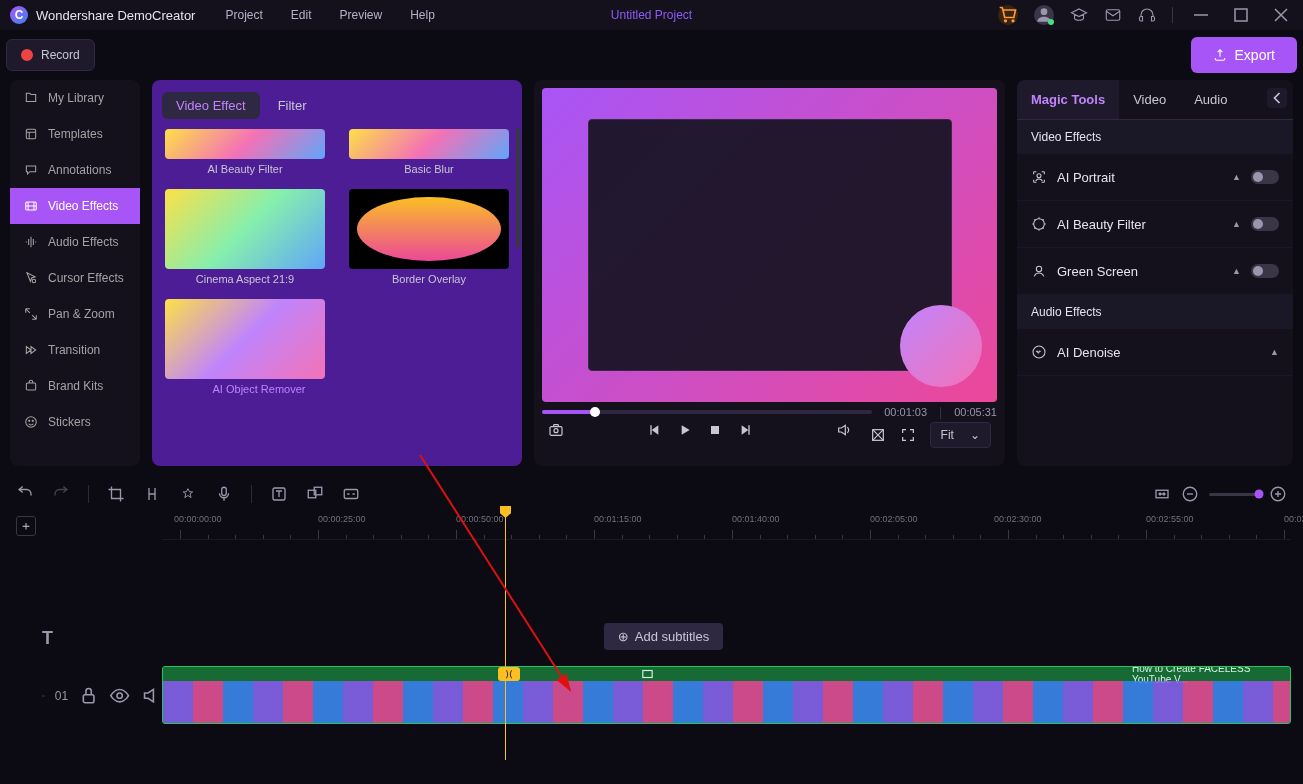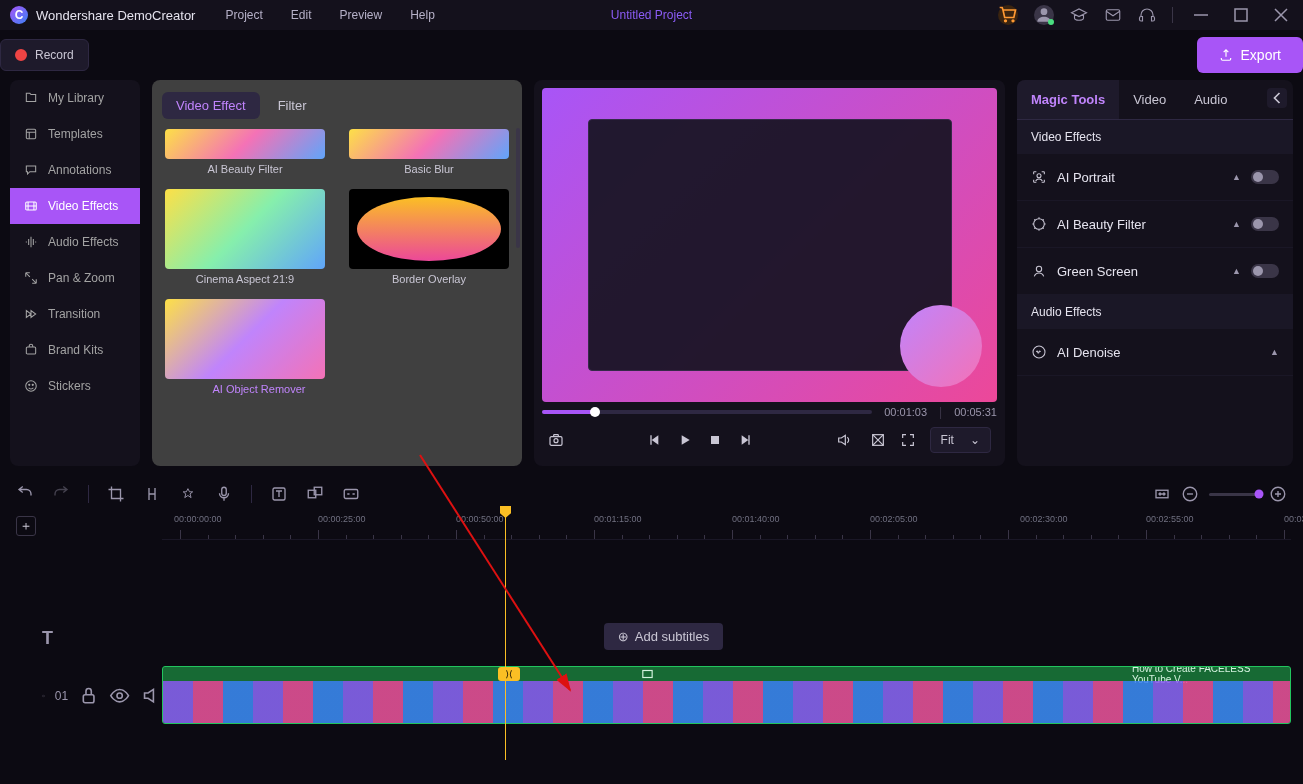--- a/index.html
+++ b/index.html
@@ -15,36 +15,36 @@
 .project-title { position:absolute; left:50%; transform:translateX(-50%); color:#8b5cf6; font-size:12px; }
 .tb-right { margin-left:auto; display:flex; align-items:center; gap:16px; }
 .tb-icon { width:18px; height:18px; display:flex; align-items:center; justify-content:center; color:#9b96ac; cursor:pointer; }
 .tb-icon.cart { background:#3a2410; border-radius:50%; color:#ff9933; width:20px; height:20px; }
 .tb-icon.user { background:#3a3547; border-radius:50%; width:20px; height:20px; position:relative; }
 .tb-icon.user::after { content:''; position:absolute; width:6px; height:6px; background:#4ade80; border-radius:50%; bottom:0; right:0; }
 .tb-sep { width:1px; height:16px; background:#3a3547; }
 .win-btn { width:24px; height:24px; display:flex; align-items:center; justify-content:center; cursor:pointer; color:#9b96ac; }
 
 
-.action-bar { height:50px; display:flex; align-items:center; padding:0 0; }
+.action-bar { height:50px; display:flex; align-items:center; padding:0 6px; }
 .record-btn { padding:8px 14px; background:#1e1a2b; border:1px solid #2e2842; border-radius:6px; display:flex; align-items:center; gap:8px; cursor:pointer; }
 .rec-dot { width:12px; height:12px; border-radius:50%; border:2px solid #ef4444; background:#ef4444; }
 .export-btn { margin-left:auto; padding:10px 22px; background:#a855f7; border-radius:6px; color:#fff; display:flex; align-items:center; gap:8px; font-size:14px; font-weight:500; cursor:pointer; }
 
 
 .main-area { display:flex; height:386px; padding:0 10px; gap:12px; }
 
 
 .sidebar { width:130px; background:#14111c; border-radius:8px; overflow:hidden; }
 .side-item { padding:11px 14px; display:flex; align-items:center; gap:10px; cursor:pointer; color:#a3a3a3; }
 .side-item.active { background:#a855f7; color:#fff; }
 .side-icon { width:14px; height:14px; flex:0 0 14px; }
 
 
-.effects-panel { width:370px; background:#404040; border-radius:8px; padding:12px 10px 8px; overflow:hidden; position:relative; }
+.effects-panel { width:370px; background:#4c1d95; border-radius:8px; padding:12px 10px 8px; overflow:hidden; position:relative; }
 .ep-tabs { display:flex; gap:4px; margin-bottom:10px; }
 .ep-tab { padding:6px 14px; border-radius:6px; cursor:pointer; font-size:13px; font-weight:500; }
 .ep-tab.active { background:#2e2842; color:#c084fc; }
 .ep-grid { display:grid; grid-template-columns:1fr 1fr; gap:14px 18px; }
 .ep-item { display:flex; flex-direction:column; align-items:center; gap:4px; cursor:pointer; }
 .ep-thumb { width:160px; height:80px; border-radius:4px; background:linear-gradient(135deg,#fbbf24,#ec4899,#3b82f6); overflow:hidden; position:relative; }
 .ep-thumb.t-pink { background:linear-gradient(135deg,#fde047,#f472b6,#60a5fa); }
 .ep-thumb.t-green { background:linear-gradient(135deg,#fde047,#86efac,#60a5fa); }
 .ep-thumb.t-dark { background:#000; }
 .ep-thumb.t-purple { background:linear-gradient(135deg,#fde047,#c084fc,#f472b6); }
@@ -56,21 +56,21 @@
 .preview-panel { flex:1; background:#14111c; border-radius:8px; padding:8px; display:flex; flex-direction:column; }
 .preview-screen { flex:1; background:linear-gradient(135deg,#a855f7,#ec4899); border-radius:4px; display:flex; align-items:center; justify-content:center; position:relative; }
 .preview-app { width:80%; height:80%; background:#1a1526; border:1px solid #2e2842; border-radius:4px; opacity:0.95; }
 .pip-circle { position:absolute; right:15px; bottom:15px; width:82px; height:82px; border-radius:50%; background:linear-gradient(135deg,#c084fc,#f472b6); }
 .preview-progress { height:20px; padding:6px 0; display:flex; align-items:center; gap:12px; }
 .prog-track { flex:1; height:4px; background:#2e2842; border-radius:2px; position:relative; }
 .prog-fill { position:absolute; height:100%; width:16%; background:#a855f7; border-radius:2px; }
 .prog-thumb { position:absolute; left:16%; top:50%; width:10px; height:10px; border-radius:50%; background:#fff; transform:translate(-50%,-50%); }
 .prog-time { color:#9b96ac; font-size:11px; }
 .prog-sep { color:#3a3547; }
-.preview-controls { height:36px; display:flex; align-items:center; gap:18px; padding:0 6px; color:#c9c6d4; }
+.preview-controls { height:36px; display:flex; align-items:flex-start; gap:18px; padding:0 6px; color:#c9c6d4; }
 .pc-group { display:flex; align-items:center; gap:14px; }
 .pc-center { margin:0 auto; }
 .pc-icon { width:16px; height:16px; cursor:pointer; }
 .fit-select { padding:5px 10px; background:#1e1a2b; border:1px solid #2e2842; border-radius:4px; display:flex; align-items:center; gap:16px; cursor:pointer; font-size:12px; }
 
 
 .props-panel { width:276px; background:#14111c; border-radius:8px; position:relative; }
 .props-collapse { position:absolute; right:6px; top:8px; width:20px; height:20px; display:flex; align-items:center; justify-content:center; cursor:pointer; background:#1e1a2b; border-radius:4px; }
 .props-tabs { display:flex; border-bottom:1px solid #2e2842; }
 .props-tab { padding:12px 14px; cursor:pointer; font-size:13px; }
@@ -219,20 +219,27 @@
           <rect x="3" y="5" width="18" height="14" rx="2"></rect>
           <path d="M7 5v14M17 5v14M3 12h18"></path>
         </svg>
         <span>Video Effects</span>
       </div>
     <div class="side-item">
         <svg class="side-icon" viewBox="0 0 24 24" fill="none" stroke="currentColor" stroke-width="1.8">
           <path d="M12 3v18M8 7v10M16 7v10M4 11v2M20 11v2"></path>
         </svg>
         <span>Audio Effects</span>
+      </div>
+    <div class="side-item">
+        <svg class="side-icon" viewBox="0 0 24 24" fill="none" stroke="currentColor" stroke-width="1.8">
+          <path d="M5 3l14 7-6 2-2 6z"></path>
+          <circle cx="17" cy="17" r="3"></circle>
+        </svg>
+        <span>Cursor Effects</span>
       </div>
     <div class="side-item">
         <svg class="side-icon" viewBox="0 0 24 24" fill="none" stroke="currentColor" stroke-width="1.8">
           <path d="M3 3h7M3 3v7M21 21h-7M21 21v-7M3 3l7 7M21 21l-7-7"></path>
         </svg>
         <span>Pan &amp; Zoom</span>
       </div>
     <div class="side-item">
         <svg class="side-icon" viewBox="0 0 24 24" fill="none" stroke="currentColor" stroke-width="1.8">
           <path d="M4 6v12l8-6zM12 6v12l8-6z"></path>
@@ -507,21 +514,21 @@
       <div class="ruler-tick" style="left: 597.6px; height: 4px;"></div>
       <div class="ruler-tick" style="left: 625.2px; height: 4px;"></div>
       <div class="ruler-tick" style="left: 652.8px; height: 4px;"></div>
       <div class="ruler-tick" style="left: 680.4px; height: 4px;"></div>
       <span class="ruler-mark" style="left: 708px;">00:02:05:00</span>
       <div class="ruler-tick" style="left: 708px; height: 9px;"></div>
       <div class="ruler-tick" style="left: 735.6px; height: 4px;"></div>
       <div class="ruler-tick" style="left: 763.2px; height: 4px;"></div>
       <div class="ruler-tick" style="left: 790.8px; height: 4px;"></div>
       <div class="ruler-tick" style="left: 818.4px; height: 4px;"></div>
-      <span class="ruler-mark" style="left: 858px;">00:02:30:00</span>
+      <span class="ruler-mark" style="left: 832px;">00:02:30:00</span>
       <div class="ruler-tick" style="left: 846px; height: 9px;"></div>
       <div class="ruler-tick" style="left: 873.6px; height: 4px;"></div>
       <div class="ruler-tick" style="left: 901.2px; height: 4px;"></div>
       <div class="ruler-tick" style="left: 928.8px; height: 4px;"></div>
       <div class="ruler-tick" style="left: 956.4px; height: 4px;"></div>
       <span class="ruler-mark" style="left: 984px;">00:02:55:00</span>
       <div class="ruler-tick" style="left: 984px; height: 9px;"></div>
       <div class="ruler-tick" style="left: 1011.6px; height: 4px;"></div>
       <div class="ruler-tick" style="left: 1039.2px; height: 4px;"></div>
       <div class="ruler-tick" style="left: 1066.8px; height: 4px;"></div>

